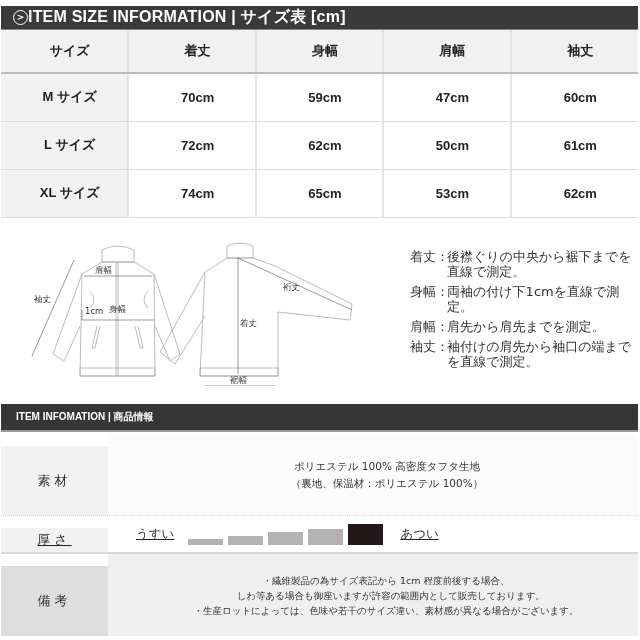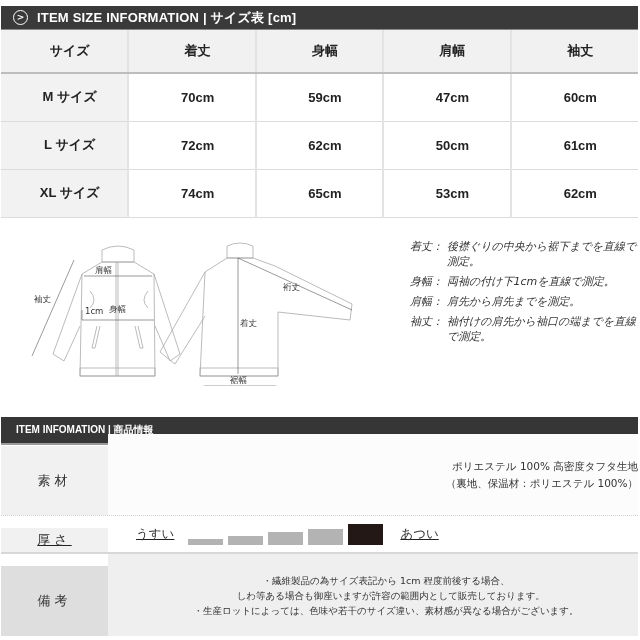--- a/index.html
+++ b/index.html
@@ -1,49 +1,49 @@
 <!DOCTYPE html>
 <html><head>
 <meta charset="utf-8">
 <style>
   * { box-sizing: border-box; margin: 0; padding: 0; }
   html, body { width: 640px; height: 640px; background: #ffffff; overflow: hidden; }
   body { font-family: "DejaVu Sans", "Liberation Sans", sans-serif; color: #222; position: relative; }
 
   .hdr1 { position: absolute; left: 1px; top: 6px; width: 637px; height: 24px; background: #3a3a3a; color: #fff; display: flex; align-items: center; border-bottom: 1px solid #888; }
   .hdr1 .circ { width: 15px; height: 15px; border: 1.5px solid #fff; border-radius: 50%; margin-left: 12px; display: flex; align-items: center; justify-content: center; font-size: 9px; font-weight: bold; line-height: 1; }
-  .hdr1 .t { margin-left: 9px; font-family: "Liberation Sans", sans-serif; font-weight: bold; font-size: 13px; letter-spacing: 0.2px; }
+  .hdr1 .t { font-family: "Liberation Sans", sans-serif; font-weight: bold; font-size: 16px; letter-spacing: 0.2px; }
 
   table.size { position: absolute; left: 1px; top: 30px; width: 637px; border-collapse: collapse; table-layout: fixed; }
   table.size td { text-align: center; font-family: "Liberation Sans", sans-serif; font-weight: bold; font-size: 13px; color: #222; border-right: 2px solid #e3e3e3; padding-left: 11px; }
   table.size td:last-child { border-right: none; }
   table.size tr.head td { height: 43px; background: #f1f1f1; border-bottom: 2px solid #bdbdbd; }
   table.size tr.row td { height: 48px; background: #fff; border-bottom: 1.5px solid #dcdcdc; }
   table.size tr.row td:first-child { background: #f2f2f2; margin-left: 41px; }
   table.size tr.row:first-of-type td { height: 49px; }
 
   .diagram { position: absolute; left: 20px; top: 236px; width: 360px; height: 150px; }
   .diagram svg { width: 100%; height: 100%; }
   .diagram text { font-family: "DejaVu Sans", sans-serif; font-size: 8.5px; fill: #333; }
 
-  .notes { position: absolute; left: 410px; top: 239px; width: 228px; font-size: 11px; color: #333; line-height: 15px; font-style: italic; }
+  .notes { position: absolute; left: 410px; top: 249px; width: 228px; font-size: 13px; color: #333; line-height: 15px; }
   .note { display: flex; margin-bottom: 5px; }
   .note .k { width: 37px; white-space: nowrap; }
   .note .v { flex: 1; }
 
-  .hdr2 { position: absolute; left: 1px; top: 404px; width: 637px; height: 28px; background: #363636; color: #fff; display: flex; align-items: center; border-bottom: 2px solid #9a9a9a; margin-top: 13px; }
+  .hdr2 { position: absolute; left: 1px; top: 404px; width: 637px; height: 28px; background: #363636; color: #fff; display: flex; align-items: center; border-bottom: 2px solid #9a9a9a; }
   .hdr2 .t { margin-left: 15px; font-family: "Liberation Sans", sans-serif; font-weight: bold; font-size: 10px; }
 
   .info { position: absolute; left: 1px; top: 434px; width: 637px; }
   .irow { display: flex; }
   .irow .lbl { width: 107px; display: flex; align-items: center; justify-content: center; font-size: 13px; letter-spacing: 4px; color: #333; margin-top: 12px; }
   .irow .val { flex: 1; display: flex; align-items: center; padding-left: 28px; font-size: 10.5px; color: #333; }
   .r-mat { height: 82px; border-bottom: 1px dotted #cfcfcf; }
   .r-mat .lbl { background: #f1f1f1; }
-  .r-mat .val { background: #fcfcfc; flex-direction: column; align-items: flex-end; justify-content: center; line-height: 17px; }
+  .r-mat .val { background: #fcfcfc; flex-direction: column; align-items: center; justify-content: center; line-height: 17px; }
   .r-thk { height: 38px; border-bottom: 2px solid #d8d8d8; text-decoration: underline; }
   .r-thk .lbl { background: #f1f1f1; }
   .r-thk .val { background: #fff; font-size: 12.5px; }
   .thk-bars { display: flex; align-items: flex-end; margin: 0 12px 0 14px; height: 22px; }
   .bar { width: 35px; margin-right: 5px; }
   .bar.on { background: #231815; }
   .bar.off { background: #b3b3b3; }
   .r-rem { height: 82px; }
   .r-rem .lbl { background: #dedede; }
   .r-rem .val { background: #efefef; flex-direction: column; align-items: center; justify-content: center; padding-left: 26px; font-size: 9.5px; line-height: 15px; }

